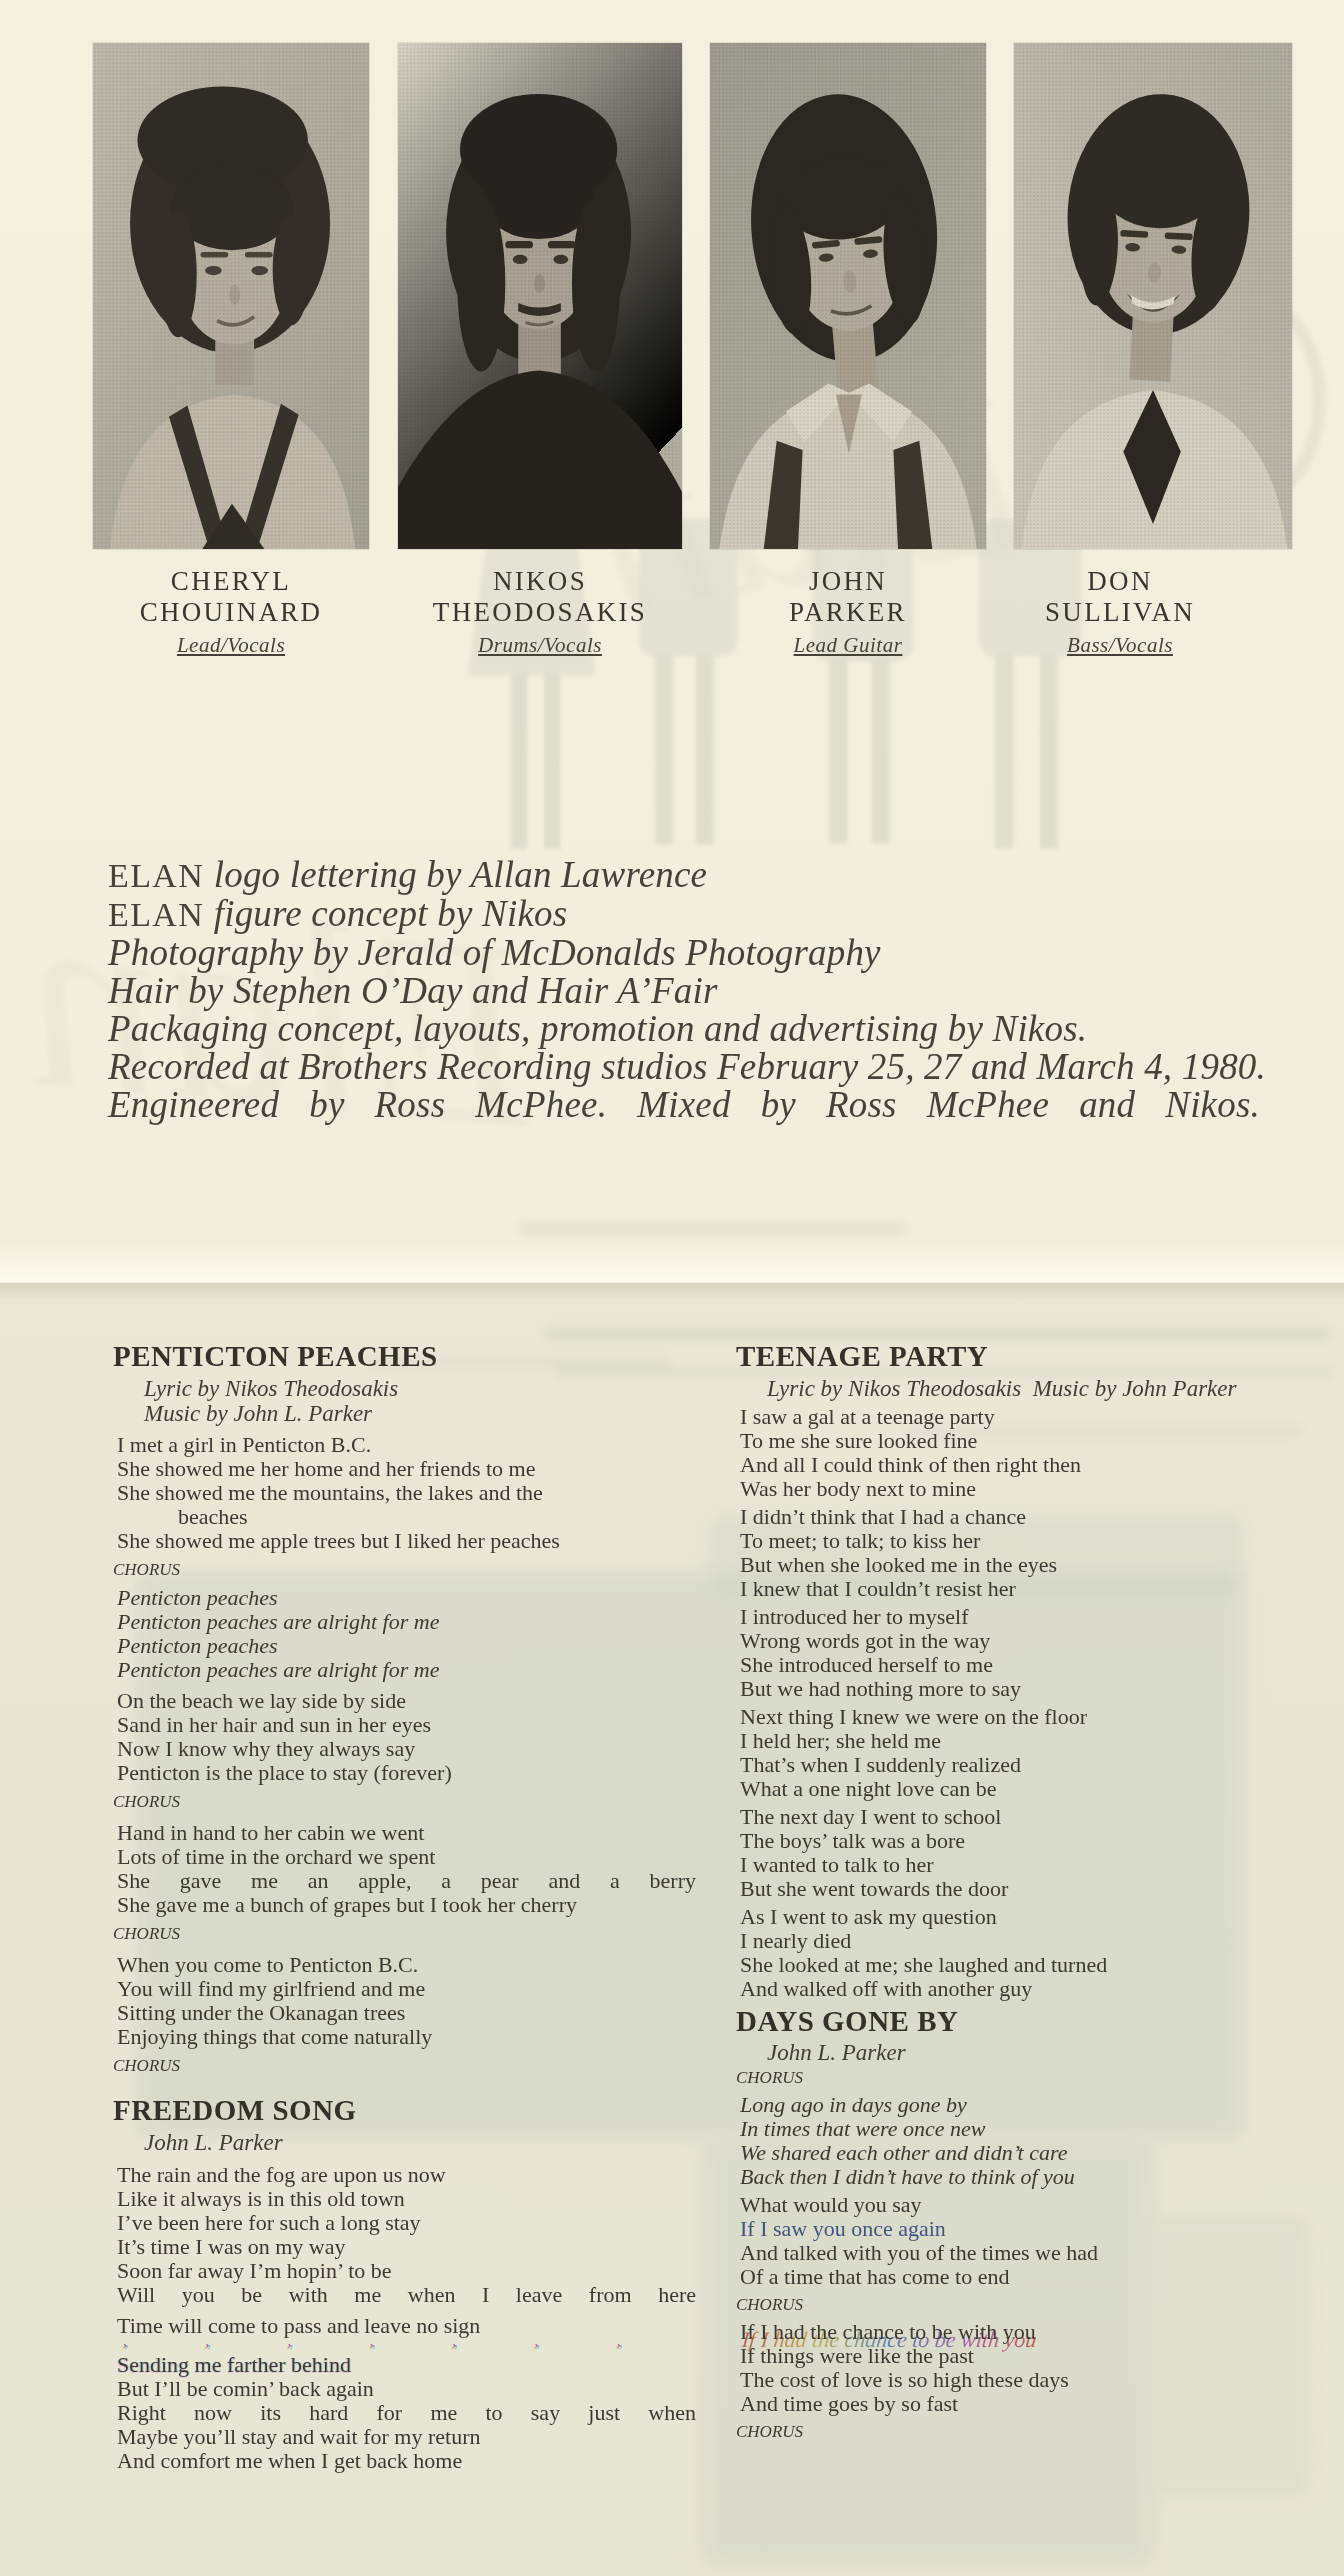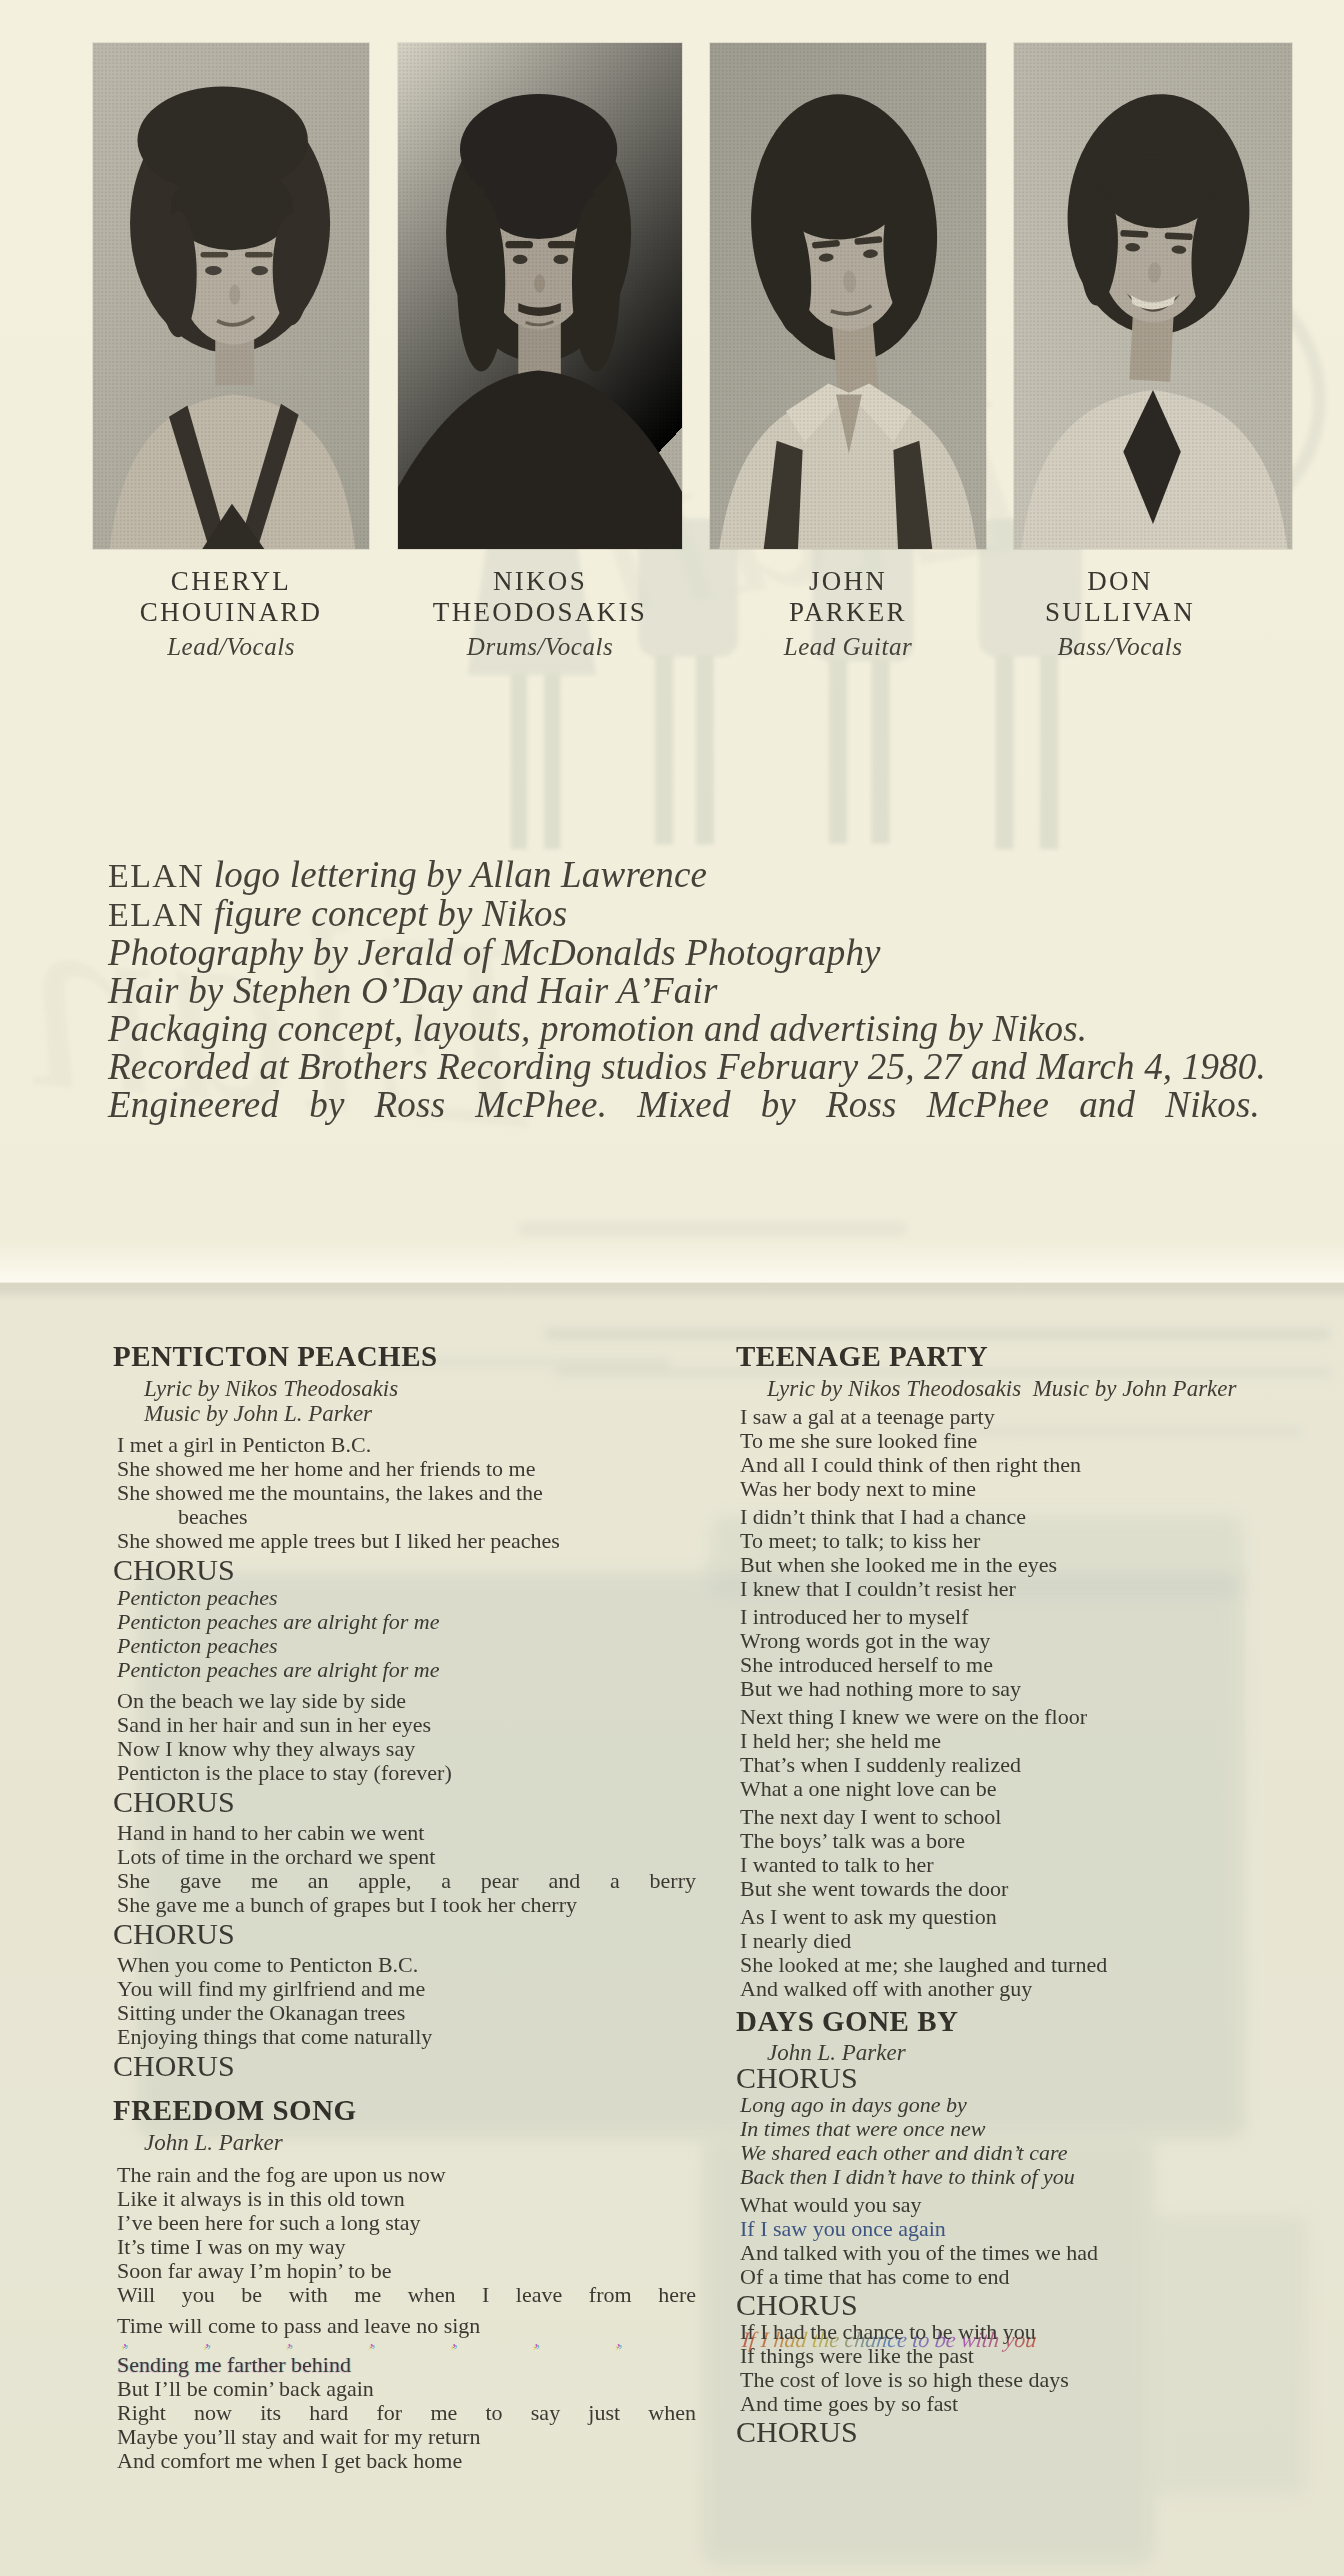--- a/index.html
+++ b/index.html
@@ -42,42 +42,42 @@
   #photo1{left:93px;width:276px;} #photo2{left:398px;width:284px;}
   #photo3{left:710px;width:276px;} #photo4{left:1014px;width:278px;}
   .photo svg{display:block;width:100%;height:100%;}
   .photo::after{content:"";position:absolute;inset:0;pointer-events:none;
     background-image:radial-gradient(rgba(40,40,35,.10) 0.9px,transparent 1.1px);background-size:3.7px 3.7px;}
   
   .name-block{position:absolute;top:566px;text-align:center;}
   #name1{left:93px;width:276px;} #name2{left:398px;width:284px;}
   #name3{left:710px;width:276px;} #name4{left:981px;width:278px;}
   .member-first,.member-last{font-weight:normal;font-size:27px;letter-spacing:2.3px;line-height:31px;color:#393630;}
-  .member-role{margin-top:4.6px;font-style:italic;font-size:25px;color:#45423a;letter-spacing:0.5px;}
+  .member-role{margin-top:4.6px;font-style:italic;font-size:21px;color:#45423a;letter-spacing:0.5px;text-decoration:underline;}
   
   .credits{position:absolute;left:108px;top:856px;width:1174px;}
   .credit-line{font-size:37px;line-height:38px;font-style:italic;color:#454239;letter-spacing:0.2px;}
   .credit-line .elan{font-style:normal;font-size:34px;letter-spacing:1.4px;}
   .credit-line.justified{width:1152px;text-align:justify;text-align-last:justify;}
   
   .lyrics-col{position:absolute;top:1340px;}
   #col-left{left:113px;width:587px;}
   #col-right{left:736px;width:565px;}
   .song-title{font-size:29px;font-weight:bold;margin:0 0 2.8px 0;line-height:33px;letter-spacing:0.5px;color:#34312b;}
   .song[data-name="song-freedom-song"]{margin-top:16.7px;}
   .song[data-name="song-days-gone-by"]{margin-top:3.7px;}
   .song-credit{font-style:italic;font-size:23px;line-height:25px;white-space:pre-wrap;color:#403d36;margin-left:31px;}
   #col-right .song-credit{line-height:26px;}
   .line{font-size:22px;line-height:24px;}
   .stanza{margin:4px;}
   #col-left .stanza.verse{margin-top:7.4px;}
   #col-left .song[data-name="song-penticton-peaches"] .stanza:first-of-type{margin-top:11px;}
   #col-right .stanza{margin-top:2.8px;}
   .stanza.chorus .line{font-style:italic;}
-  .chorus-label{font-size:30px;line-height:24px;}
+  .chorus-label{font-style:italic;font-size:17px;line-height:24px;}
   #col-left .chorus-label{margin:4.6px 0 2.8px 0;}
   .line.indent{padding-left:61px;}
   .line.spread{text-align:justify;text-align-last:justify;}
   .line.misprint{position:relative;margin-top:15px;
     text-shadow:0.9px 0 0 rgba(0,160,180,.30),-0.9px 0.9px 0 rgba(200,40,200,.18);}
   .artifact{position:absolute;left:3.7px;top:-15.7px;font-size:17.6px;font-style:italic;color:#bf3dbf;
     letter-spacing:37px;opacity:.85;white-space:nowrap;
     text-shadow:1.9px 0.9px 0 rgba(47,179,201,.8),-1.9px 1.9px 0 rgba(216,210,58,.7);}
   .line.doubled{position:relative;}
   .line.doubled .ghost{position:absolute;left:1.9px;top:8.3px;font-style:italic;white-space:nowrap;

